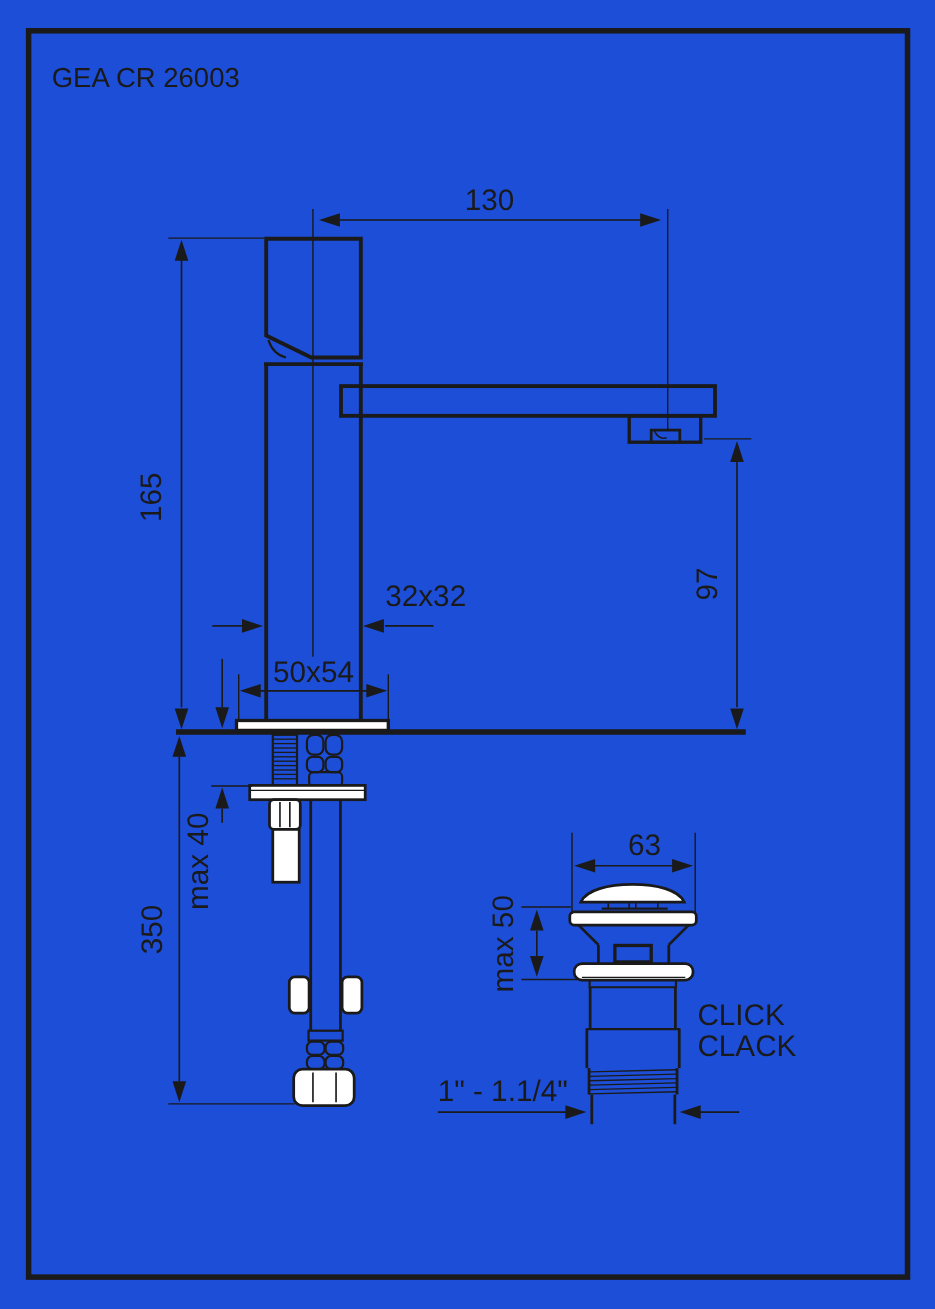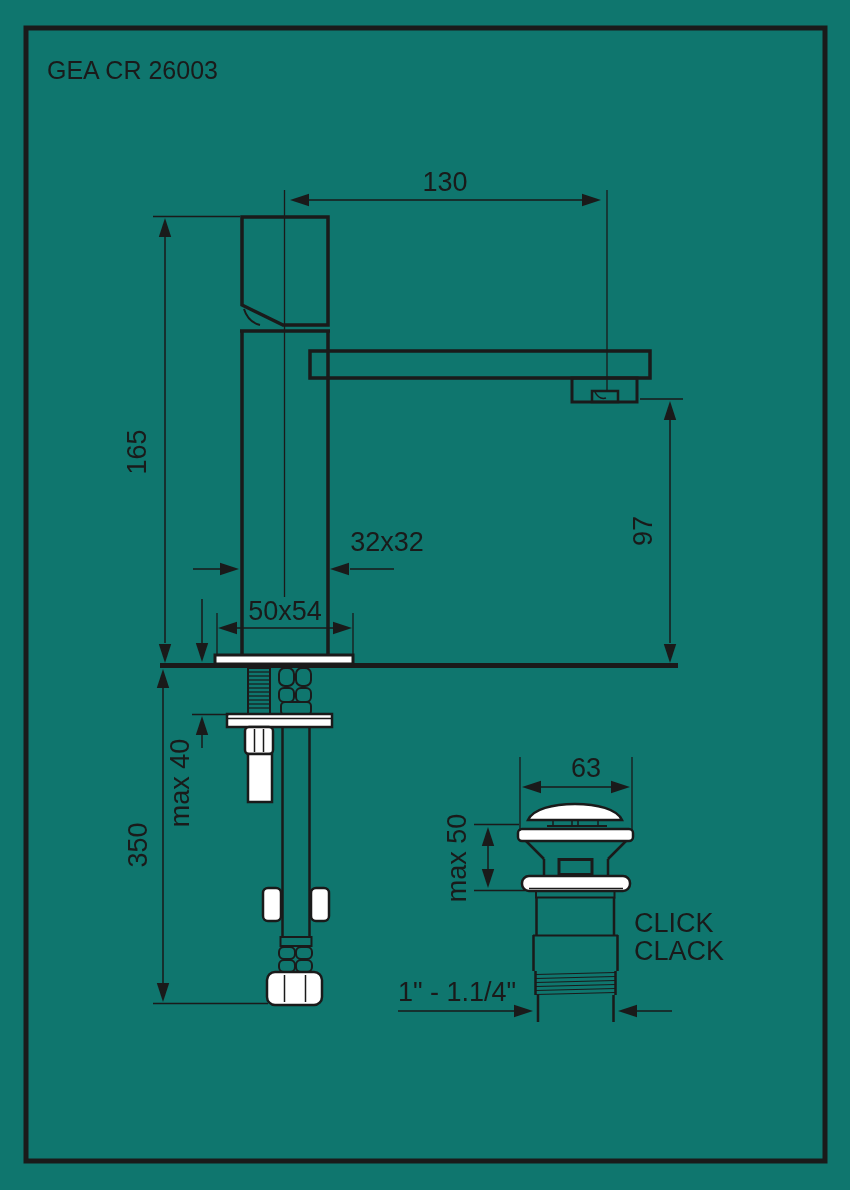--- a/index.html
+++ b/index.html
@@ -1,16 +1,16 @@
 <!DOCTYPE html>
 <html><head>
 <meta charset="utf-8">
 <style>
   html,body{margin:0;padding:0;background:#fff;}
-  .sheet{position:relative;width:850px;height:1190px;background:#0f766e;font-family:"Liberation Sans",sans-serif;}
+  .sheet{position:relative;width:850px;height:1190px;background:#1d4ed8;font-family:"Liberation Sans",sans-serif;}
   svg{display:block;}
   svg text{fill:#1a1a1a;font-family:"Liberation Sans",sans-serif;}
   .t-dim{font-size:27px;}
   .t-title{font-size:25px;}
   .ln{stroke:#1a1a1a;fill:none;}
   .w5{stroke-width:5;} .w35{stroke-width:3.5;} .w3{stroke-width:3;}
   .w25{stroke-width:2.5;} .w2{stroke-width:2;} .w15{stroke-width:1.5;}
   .w13{stroke-width:1.3;} .w12{stroke-width:1.2;}
   .fillw{fill:#ffffff;stroke:#1a1a1a;}
   .arrow{fill:#1a1a1a;stroke:none;}

